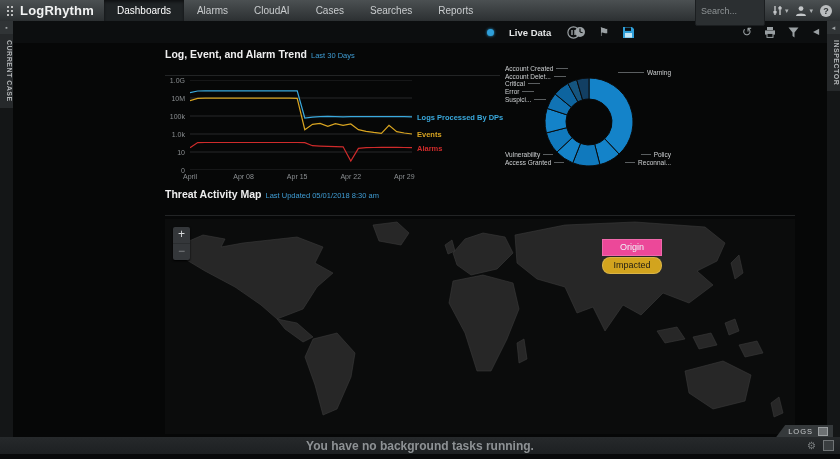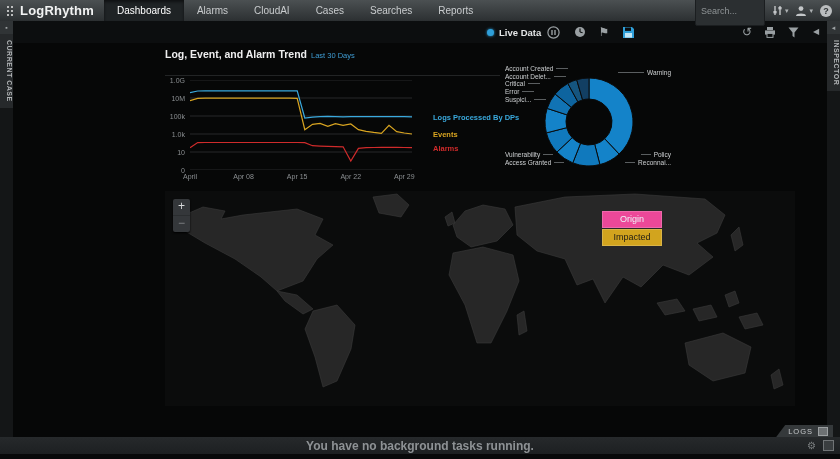--- a/index.html
+++ b/index.html
@@ -22,21 +22,21 @@
   .searchbox{width:58px;height:13px;background:#2b2f31;border:1px solid #1b1e20;border-radius:2px;
              color:#a9adaf;font-size:9px;padding:8px 5px;outline:none;font-family:"Liberation Sans",sans-serif;}
   .searchbox::placeholder{color:#8f9496;}
   .tico{display:inline-flex;align-items:center;gap:2px;color:#c3c6c8;font-size:8px;}
   .caret{font-size:7px;color:#aeb2b4;}
   .helpico{width:12px;height:12px;border-radius:50%;background:#babdbf;color:#2e3234;
            font-size:9px;font-weight:bold;text-align:center;line-height:12px;}
   
   .toolbar{position:absolute;left:13px;right:13px;top:21px;height:22px;background:#0c0e0f;z-index:20;}
   .tb-group{position:absolute;top:0;height:22px;display:flex;align-items:center;gap:10px;}
-  .tb-live{left:474px;gap:5px;}
+  .tb-live{left:474px;gap:15px;}
   .livedot{width:7px;height:7px;border-radius:50%;background:#2f9fd9;box-shadow:0 0 3px #2f9fd9;}
   .tb-label{color:#e4e6e7;font-size:9.5px;font-weight:bold;}
   .tb-mid{left:560px;}
   .tb-dash{left:642px;gap:5px;}
   .tb-right{right:4px;gap:9px;}
   .tbi{display:inline-flex;align-items:center;justify-content:center;width:14px;height:14px;color:#9aa0a3;}
   .tbi svg{display:block}
   .tb-dashname{color:#d4d6d7;font-size:9.5px;}
   .uico{font-size:12px;color:#9aa0a3;line-height:14px;}
   
@@ -53,21 +53,21 @@
   .wsub{color:#3f9cd3;font-size:7.5px;}
   
   #w-trend{left:165px;top:48px;width:335px;height:132px;}
   .chart-body{position:relative;height:108px;margin-top:4px;}
   #trend-ylabels{position:absolute;left:0;top:0;width:22px;height:90px;}
   #trend-ylabels span{position:absolute;right:2px;font-size:7px;color:#8b8f92;}
   #trend-svg{position:absolute;left:25px;top:0;}
   #trend-svg .grid{stroke:#26292b;stroke-width:1;}
   #trend-xlabels{position:absolute;left:25px;top:93px;width:222px;height:10px;}
   #trend-xlabels span{position:absolute;transform:translateX(-50%);font-size:7px;color:#8b8f92;white-space:nowrap;}
-  #trend-legend{position:absolute;left:268px;top:0;width:83px;height:90px;text-align:center;}
+  #trend-legend{position:absolute;left:252px;top:0;width:83px;height:90px;text-align:center;}
   #trend-legend div{position:absolute;left:0;font-size:7.5px;font-weight:bold;white-space:nowrap;}
   
   #w-class{left:505px;top:48px;width:168px;height:132px;}
   #donut-svg{position:absolute;left:38px;top:28px;}
   .dgroup{position:absolute;font-size:6.5px;color:#cdd0d2;}
   .dgroup .row{display:flex;align-items:center;height:7.6px;white-space:nowrap;}
   .dg-tl{left:0;top:17px;}
   .dg-tl .row::after{content:'';width:12px;border-top:1px solid #5a5e60;margin-left:3px;}
   .dg-tr{right:2px;top:21px;}
   .dg-tr .row::before{content:'';width:26px;border-top:1px solid #5a5e60;margin-right:3px;}
@@ -307,20 +307,24 @@
     <div class="row">
           <span>Policy</span>
         </div>
         <div class="row">
           <span>Reconnai...</span>
         </div>
       </div>
   </div>
 
   <div class="widget" id="w-map">
+    <div class="whead">
+      <span class="wtitle">Threat Activity Map</span>
+      <span class="wsub">Last Updated 05/01/2018 8:30 am</span>
+    </div>
     <div class="map-body">
       <svg id="map-svg" width="620" height="215" viewBox="0 0 620 215">
         <path d="M208,6 L232,3 L244,14 L236,26 L214,22 Z"></path>
         <path d="M10,28 L38,16 L60,20 L56,28 L78,24 L132,18 L158,28 L150,44 L168,54 L152,68 L138,90 L112,100 L96,86 L70,68 L40,52 L20,40 Z"></path>
         <path d="M112,100 L132,104 L148,118 L138,123 L120,110 Z"></path>
         <path d="M148,120 L172,114 L190,134 L186,158 L172,190 L158,196 L150,166 L140,138 Z"></path>
         <path d="M280,26 L287,21 L290,32 L283,35 Z"></path>
         <path d="M288,34 L300,20 L318,14 L340,18 L348,34 L332,50 L306,56 L292,46 Z"></path>
         <path d="M288,62 L318,56 L348,64 L354,90 L342,120 L326,152 L312,152 L300,114 L284,84 Z"></path>
         <path d="M352,124 L359,120 L362,140 L354,144 Z"></path>
@@ -333,21 +337,21 @@
         <path d="M520,152 L558,142 L586,156 L580,182 L548,190 L524,174 Z"></path>
         <path d="M606,184 L614,178 L618,194 L609,198 Z"></path>
       </svg>
       <div class="zoomctl">
         <div class="zoombtn">+</div>
         <div class="zoombtn out">−</div>
       </div>
       <div class="maplegend">
 
       <div class="lbtn" style="background: #ec4899; color: rgb(238, 242, 247);">Origin</div>
-          <div class="lbtn" style="background: rgb(210, 164, 30); color: rgb(37, 33, 21);">Impacted</div>
+          <div class="lbtn" style="background: rgb(210, 164, 30); color: rgb(37, 33, 21); border-radius: 8px;">Impacted</div>
         </div>
     </div>
   </div>
 
   <div class="logs-tab">
     <span>LOGS</span>
     <span class="logs-ico"></span>
   </div>
   <div class="statusbar">
     <div class="status-msg">You have no background tasks running.</div>

